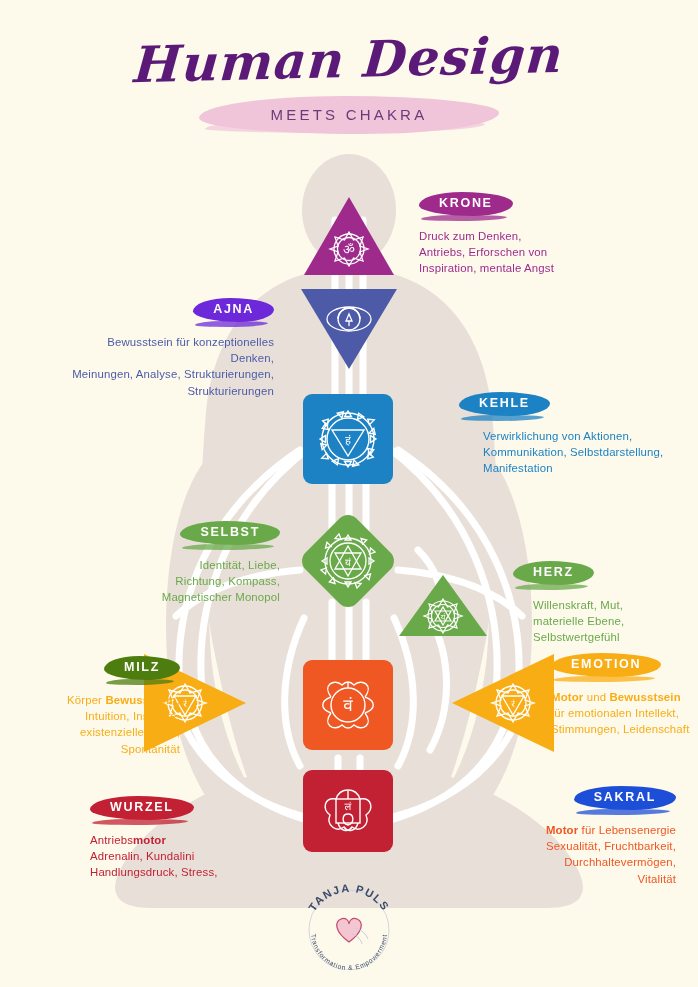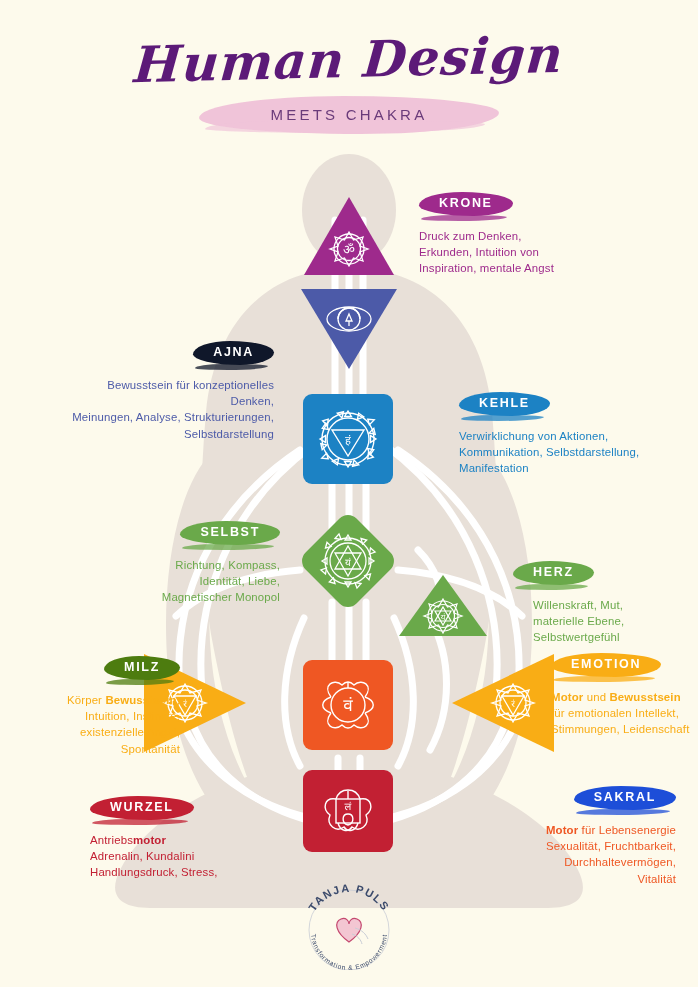--- a/index.html
+++ b/index.html
@@ -312,48 +312,48 @@
         <path d="M0,3 C -6,3 -7,12 0,14 C 7,12 6,3 0,3 Z"></path>
         <text x="0" y="-1" font-size="10" fill="#ffffff" stroke="none" text-anchor="middle" font-family="DejaVu Sans, sans-serif">लं</text>
       </g>
     </svg>
   </div>
 
   <div class="lbl al-l" style="left:419px; top:192px; width:230px;">
     <span class="brush" style="background:#9e2a8c;">KRONE</span>
     <div class="desc" style="color:#9e2a8c;">
       <div>Druck zum Denken,</div>
-      <div>Erkunden, Intuition von</div>
+      <div>Antriebs, Erforschen von</div>
       <div>Inspiration, mentale Angst</div>
     </div>
   </div>
 
   <div class="lbl al-r" style="left:62px; top:298px; width:212px;">
-    <span class="brush" style="background:#0f172a;margin-top:43px;">AJNA</span>
+    <span class="brush" style="background:#6d28d9;">AJNA</span>
     <div class="desc" style="color:#4c5aa8;">
       <div>Bewusstsein für konzeptionelles Denken,</div>
       <div>Meinungen, Analyse, Strukturierungen,</div>
-      <div>Selbstdarstellung</div>
+      <div>Strukturierungen</div>
     </div>
   </div>
 
   <div class="lbl al-l" style="left:459px; top:392px; width:230px;">
     <span class="brush" style="background:#1c82c4;">KEHLE</span>
-    <div class="desc" style="color:#1c82c4;">
+    <div class="desc" style="color:#1c82c4;margin-left:24px;">
       <div>Verwirklichung von Aktionen,</div>
       <div>Kommunikation, Selbstdarstellung,</div>
       <div>Manifestation</div>
     </div>
   </div>
 
   <div class="lbl al-r" style="left:78px; top:521px; width:202px;">
     <span class="brush" style="background:#6aa94a;">SELBST</span>
     <div class="desc" style="color:#6aa94a;">
+      <div>Identität, Liebe,</div>
       <div>Richtung, Kompass,</div>
-      <div>Identität, Liebe,</div>
       <div>Magnetischer Monopol</div>
     </div>
   </div>
 
   <div class="lbl al-l" style="left:513px; top:561px; width:180px;">
     <span class="brush" style="background:#6aa94a;">HERZ</span>
     <div class="desc" style="color:#6aa94a; margin-left:20px;">
       <div>Willenskraft, Mut,</div>
       <div>materielle Ebene,</div>
       <div>Selbstwertgefühl</div>

